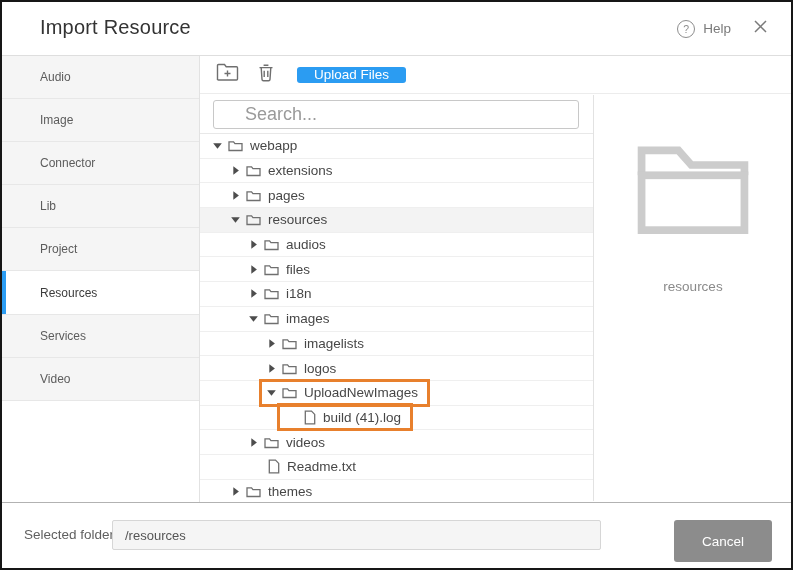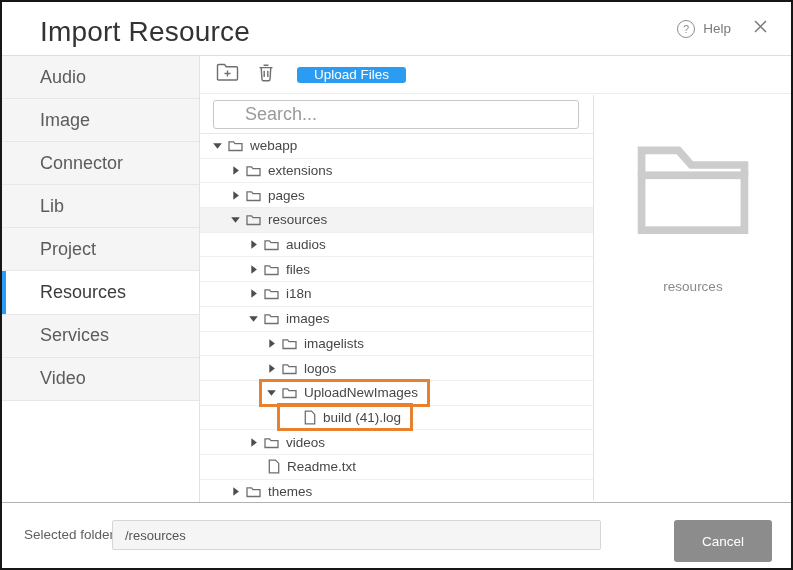--- a/index.html
+++ b/index.html
@@ -1,29 +1,29 @@
 <!DOCTYPE html>
 <html><head>
 <meta charset="utf-8">
 <style>
   html,body{margin:0;padding:0;}
   body{width:793px;height:570px;position:relative;font-family:"Liberation Sans",sans-serif;background:#fff;}
   .frame{position:absolute;inset:0;border:2px solid #161616;background:#fff;overflow:hidden;}
 
   
   .header{position:absolute;left:0;top:0;right:0;height:53px;background:#fff;border-bottom:1px solid #dedede;}
-  .title{position:absolute;left:38px;top:14px;font-size:28px;color:#333;letter-spacing:.2px;}
+  .title{position:absolute;left:38px;top:14px;font-size:20px;color:#333;letter-spacing:.2px;}
   .header-actions{position:absolute;right:22px;top:0;height:100%;display:flex;align-items:center;gap:20px;}
   .help-group{display:flex;align-items:center;gap:8px;color:#7a7a7a;font-size:13.5px;cursor:pointer;}
   .q-icon{width:16px;height:16px;border:1.5px solid #8d8d8d;border-radius:50%;display:flex;align-items:center;justify-content:center;font-size:10.5px;color:#8d8d8d;}
   .close-btn{width:18px;height:18px;display:flex;align-items:center;justify-content:center;cursor:pointer;}
 
   
   .sidebar{position:absolute;left:0;top:54px;width:197px;bottom:66px;background:#fff;border-right:1px solid #e2e2e2;}
-  .side-item{height:43.1px;box-sizing:border-box;display:flex;align-items:center;padding-left:38px;background:#f5f5f5;border-bottom:1px solid #e7e7e7;font-size:18px;color:#5c5c5c;position:relative;cursor:pointer;}
+  .side-item{height:43.1px;box-sizing:border-box;display:flex;align-items:center;padding-left:38px;background:#f5f5f5;border-bottom:1px solid #e7e7e7;font-size:12px;color:#5c5c5c;position:relative;cursor:pointer;}
   .side-item.selected{background:#fff;color:#3c3c3c;}
   .accent{position:absolute;left:0;top:0;bottom:0;width:4px;background:#2b9cf2;}
 
   
   .toolbar{position:absolute;left:198px;top:54px;right:0;height:38px;border-bottom:1px solid #ececec;display:flex;align-items:center;gap:15px;padding-left:15px;box-sizing:border-box;background:#fff;}
   .tool-icon{width:24px;height:22px;display:flex;align-items:center;justify-content:center;cursor:pointer;}
   .upload-btn{height:16px;padding:0 17px;background:#2b9cf2;color:#fff;border:none;border-radius:3px;font-size:13.5px;font-family:"Liberation Sans",sans-serif;cursor:pointer;margin-left:4px;}
 
   
   .tree-panel{position:absolute;left:198px;top:93px;width:394px;bottom:67px;border-right:1px solid #e2e2e2;background:#fff;overflow:hidden;box-sizing:border-box;}

